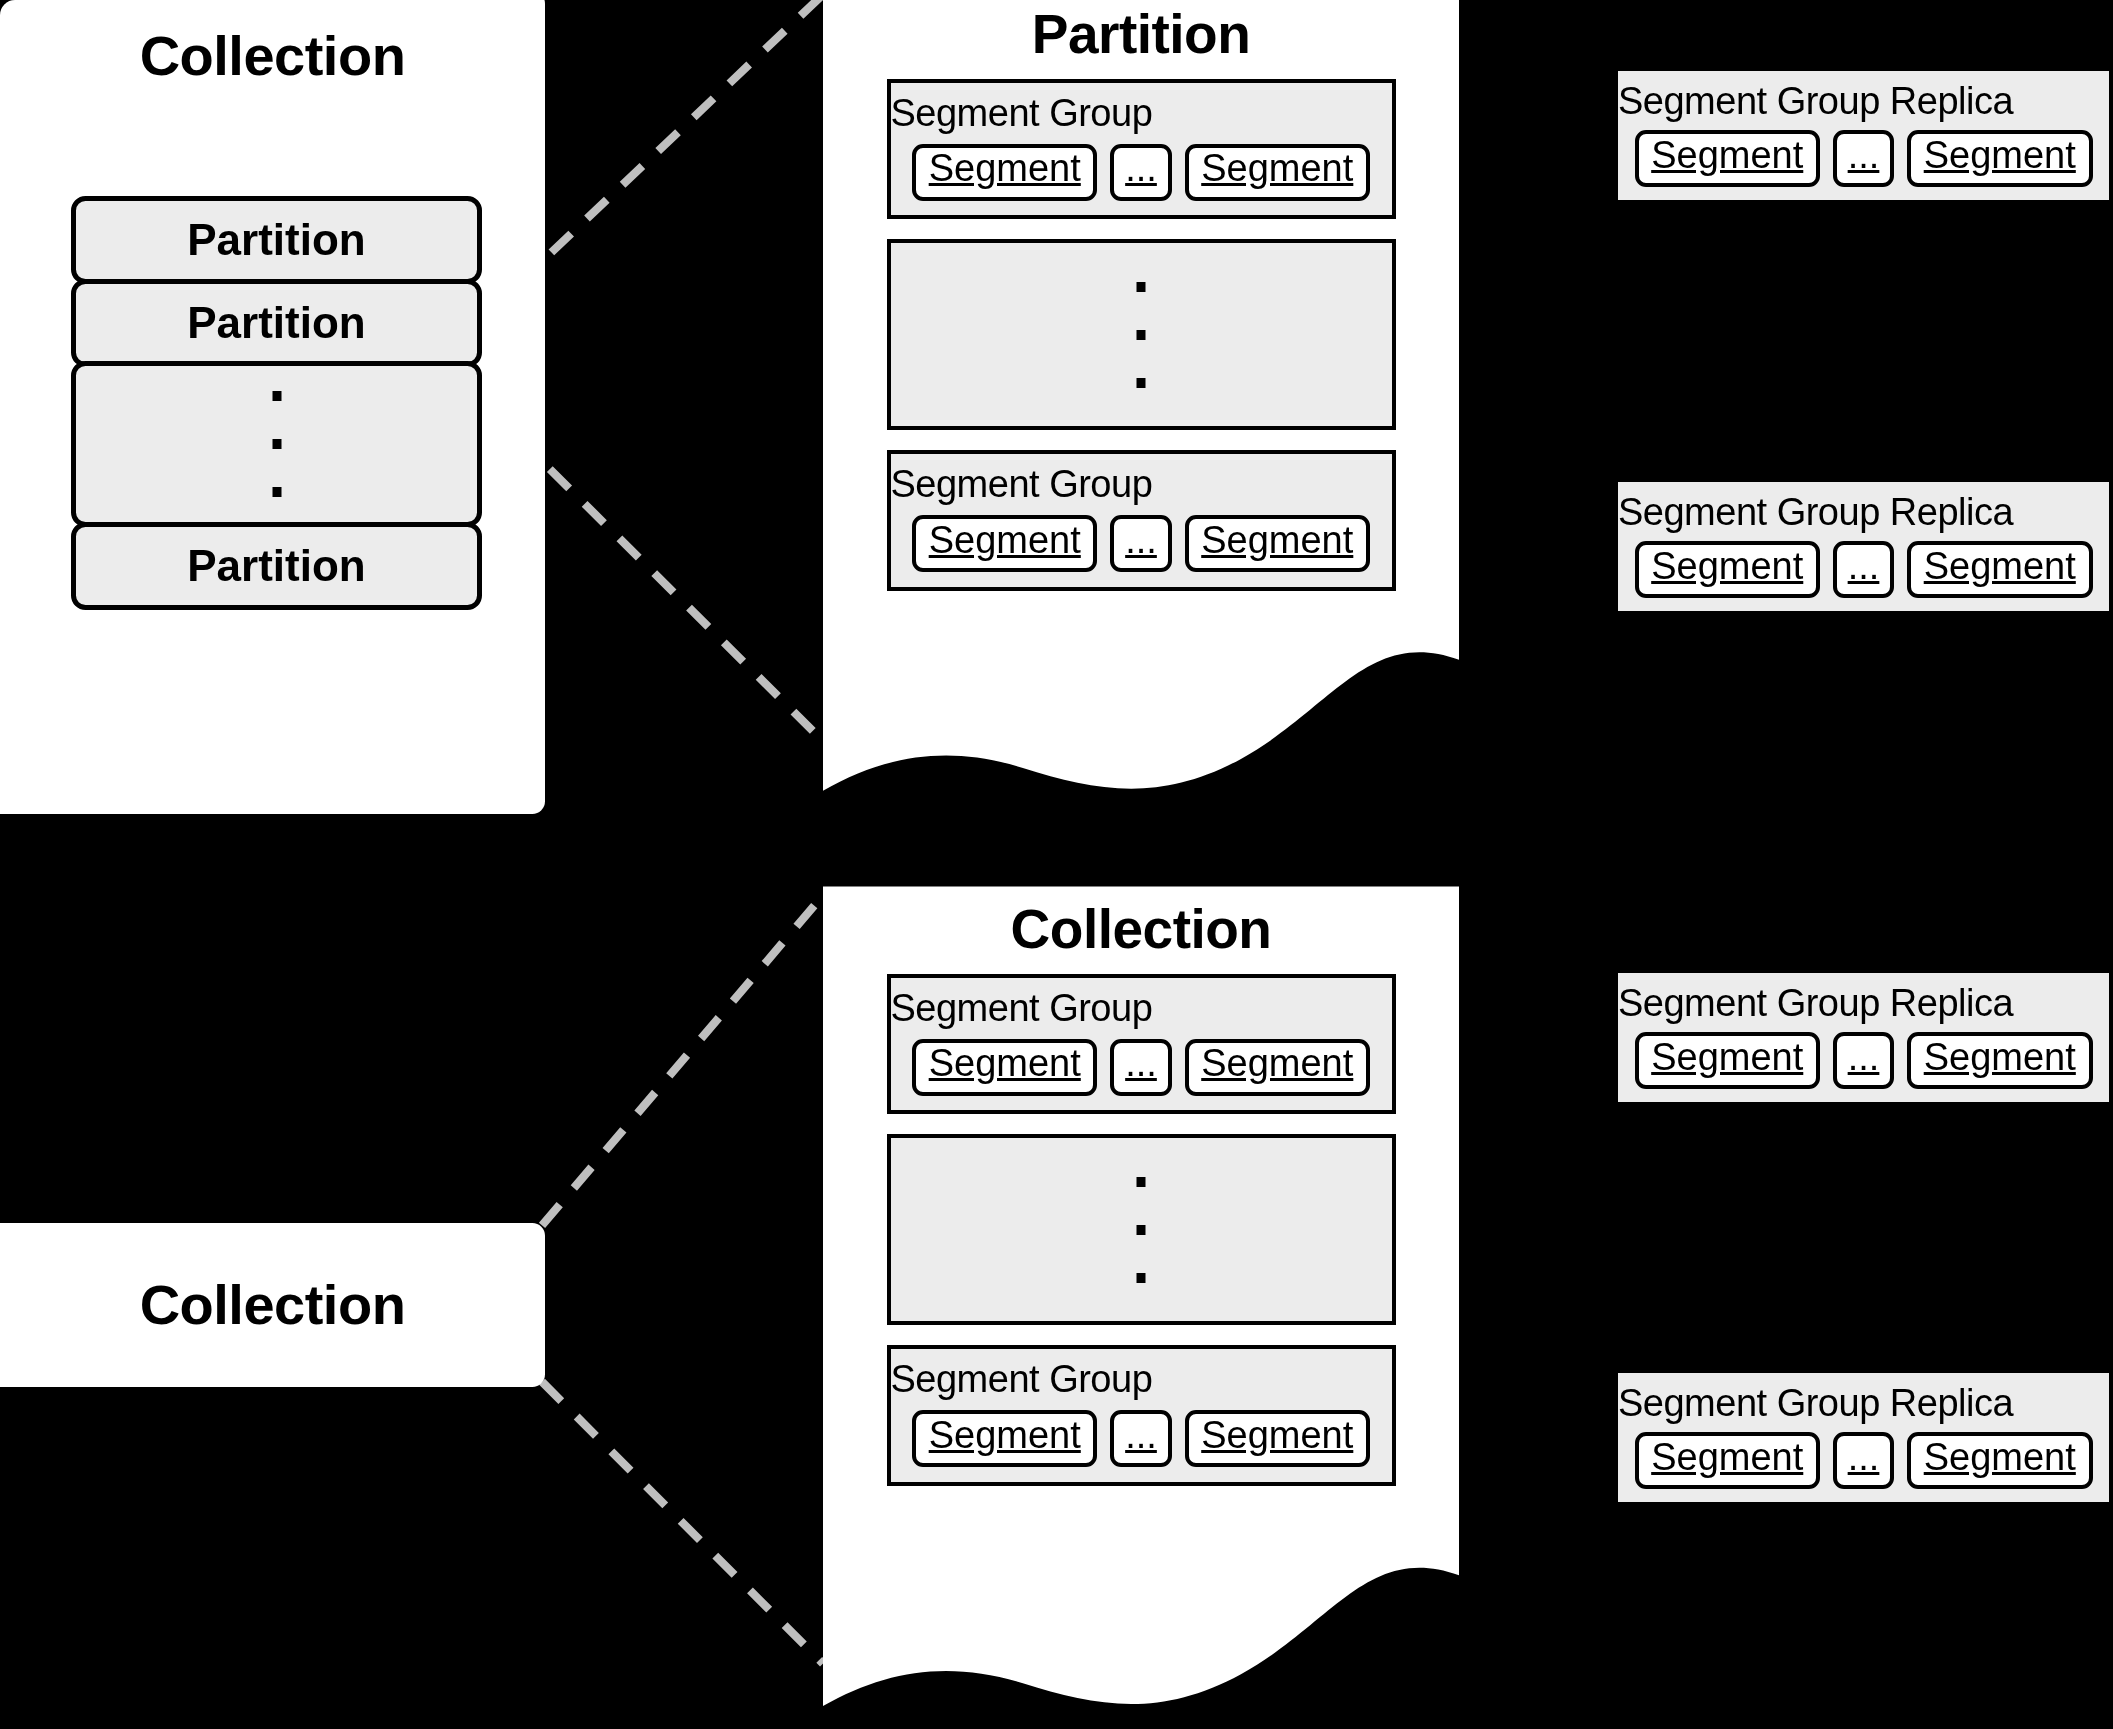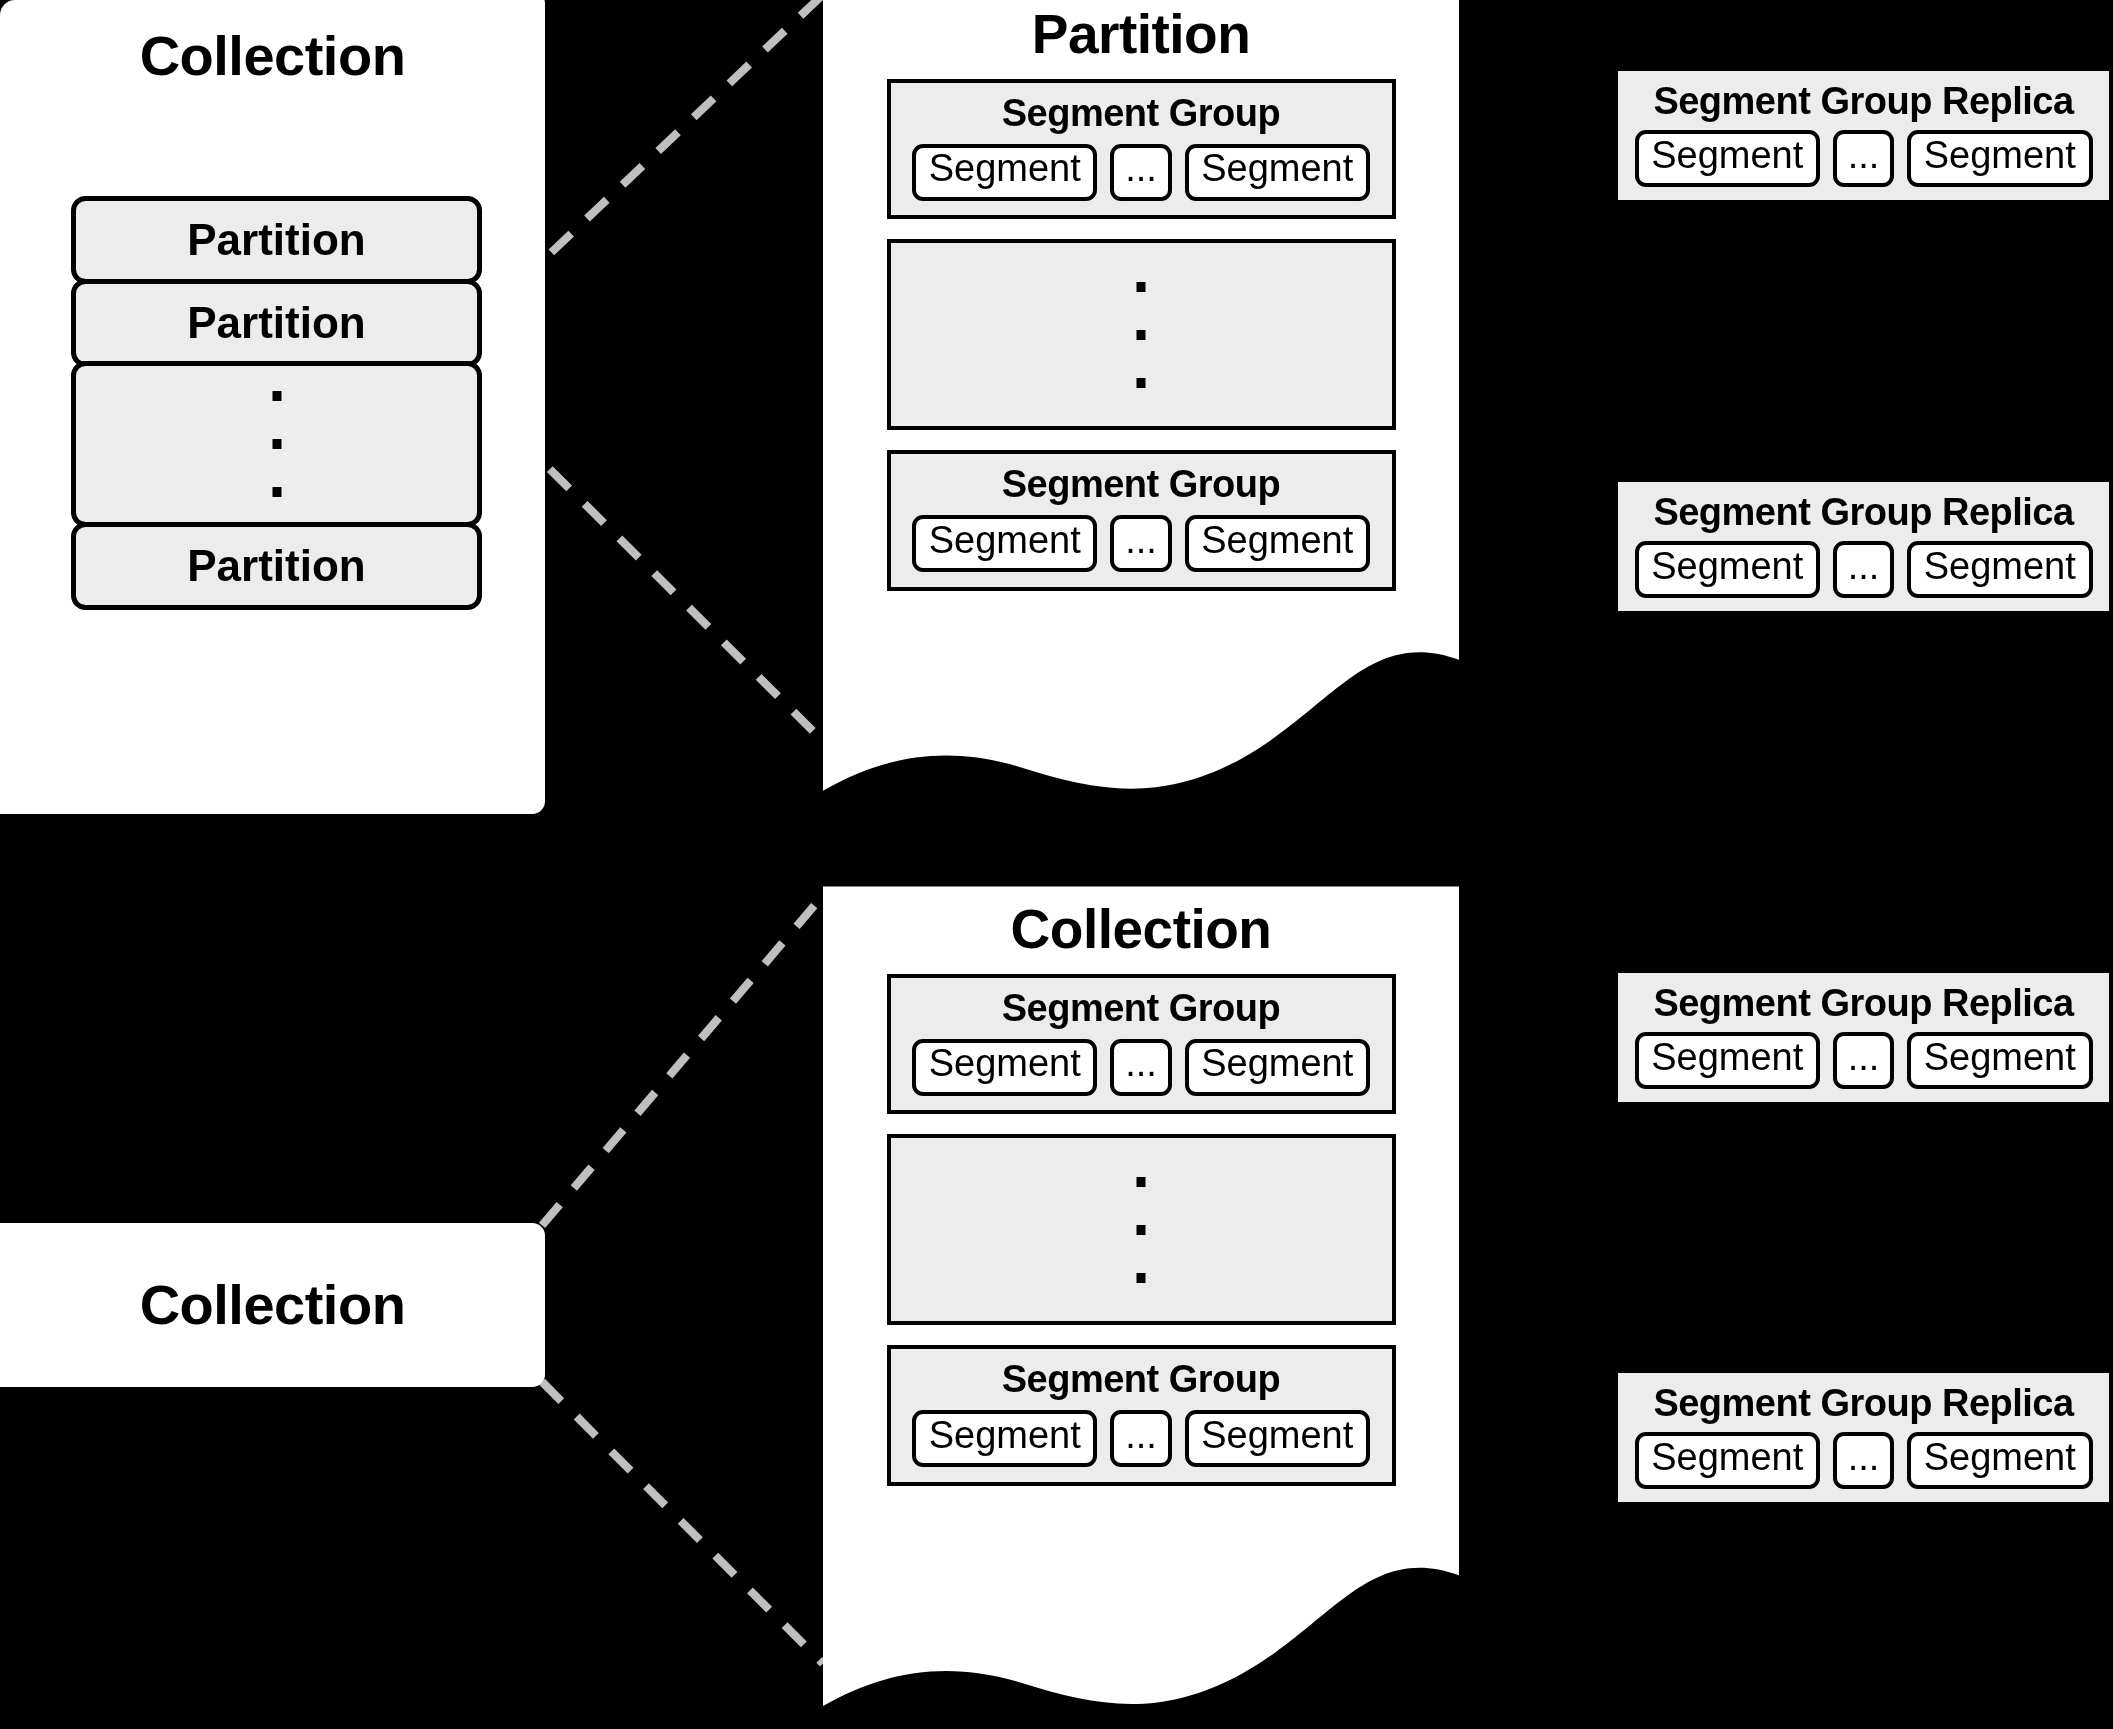--- a/index.html
+++ b/index.html
@@ -127,32 +127,33 @@
   
   .segment-group {
     background: #ececec;
     border: 4.5px solid #000000;
     margin: 0 auto;
     width: 509px;
     padding: 9px 0 14.5px 0;
     box-sizing: border-box;
   }
   .sg-title {
-    text-align: center;
+    text-align: left;
     font-size: 38px;
-    font-weight: bold;
+    font-weight: normal;
     color: #000000;
     margin-bottom: 9px;
     letter-spacing: -0.5px;
   }
   .sg-row {
     display: flex;
     justify-content: center;
     align-items: flex-end;
     gap: 12.7px;
+    text-decoration: underline;
   }
   .segment {
     background: #ffffff;
     border: 4.5px solid #000000;
     border-radius: 11px;
     font-size: 38px;
     color: #000000;
     padding: 1.8px 12.7px 7.3px 12.7px;
     line-height: 1.05;
     white-space: nowrap;

